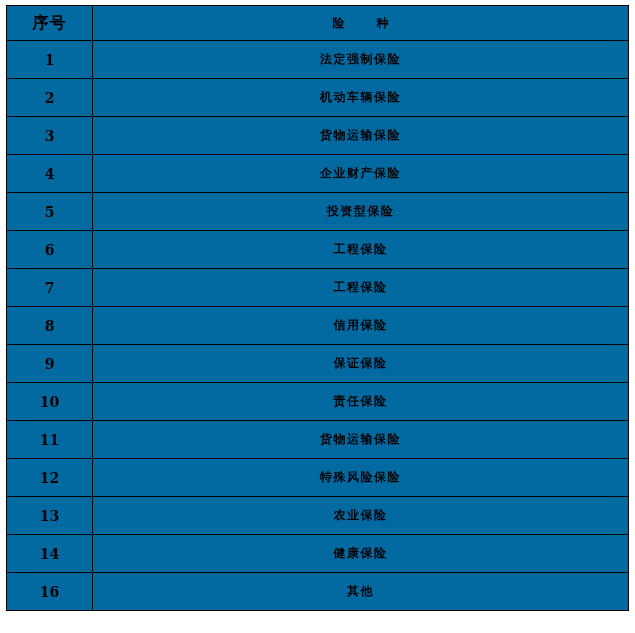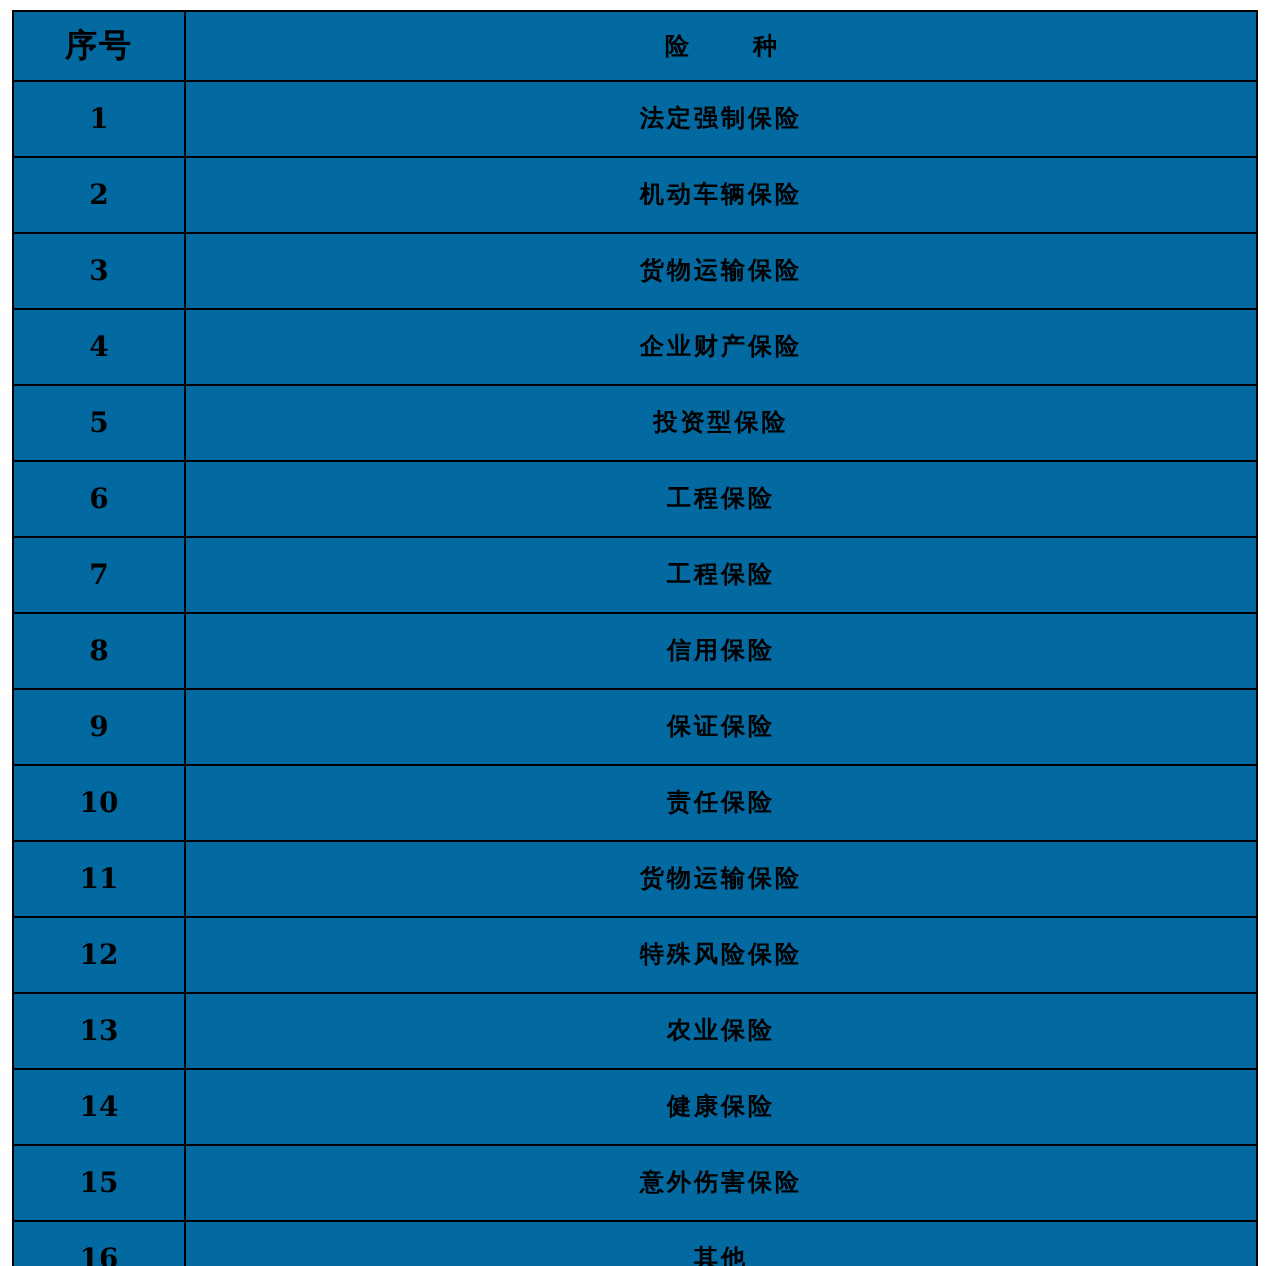--- a/index.html
+++ b/index.html
@@ -130,22 +130,18 @@
       </tr>
       <tr class="data-row">
         <td class="cell-index">13</td>
         <td class="cell-type">农业保险</td>
       </tr>
       <tr class="data-row">
         <td class="cell-index">14</td>
         <td class="cell-type">健康保险</td>
       </tr>
       <tr class="data-row">
-        <td class="cell-index">15</td>
-        <td class="cell-type">意外伤害保险</td>
-      </tr>
-      <tr class="data-row">
         <td class="cell-index">16</td>
         <td class="cell-type">其他</td>
       </tr>
     </tbody>
   </table>
 </div>
 
 </body></html>

